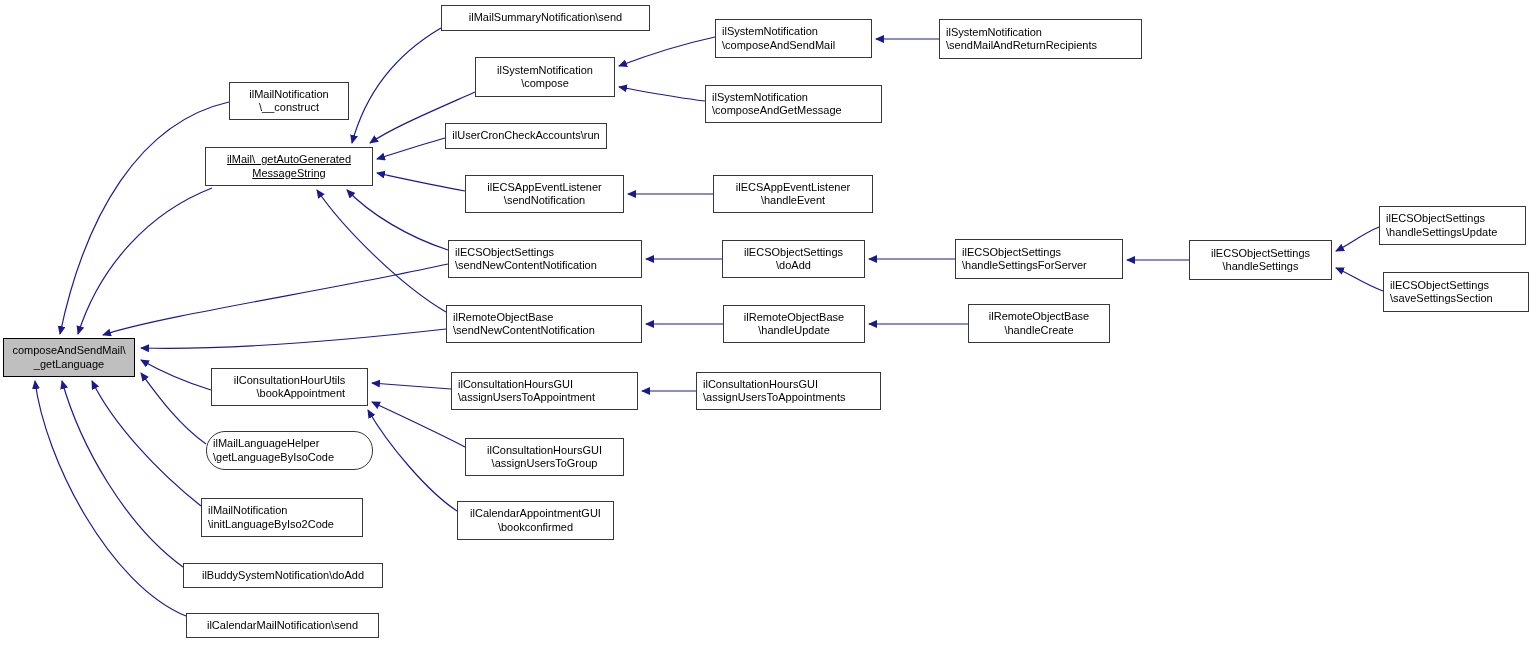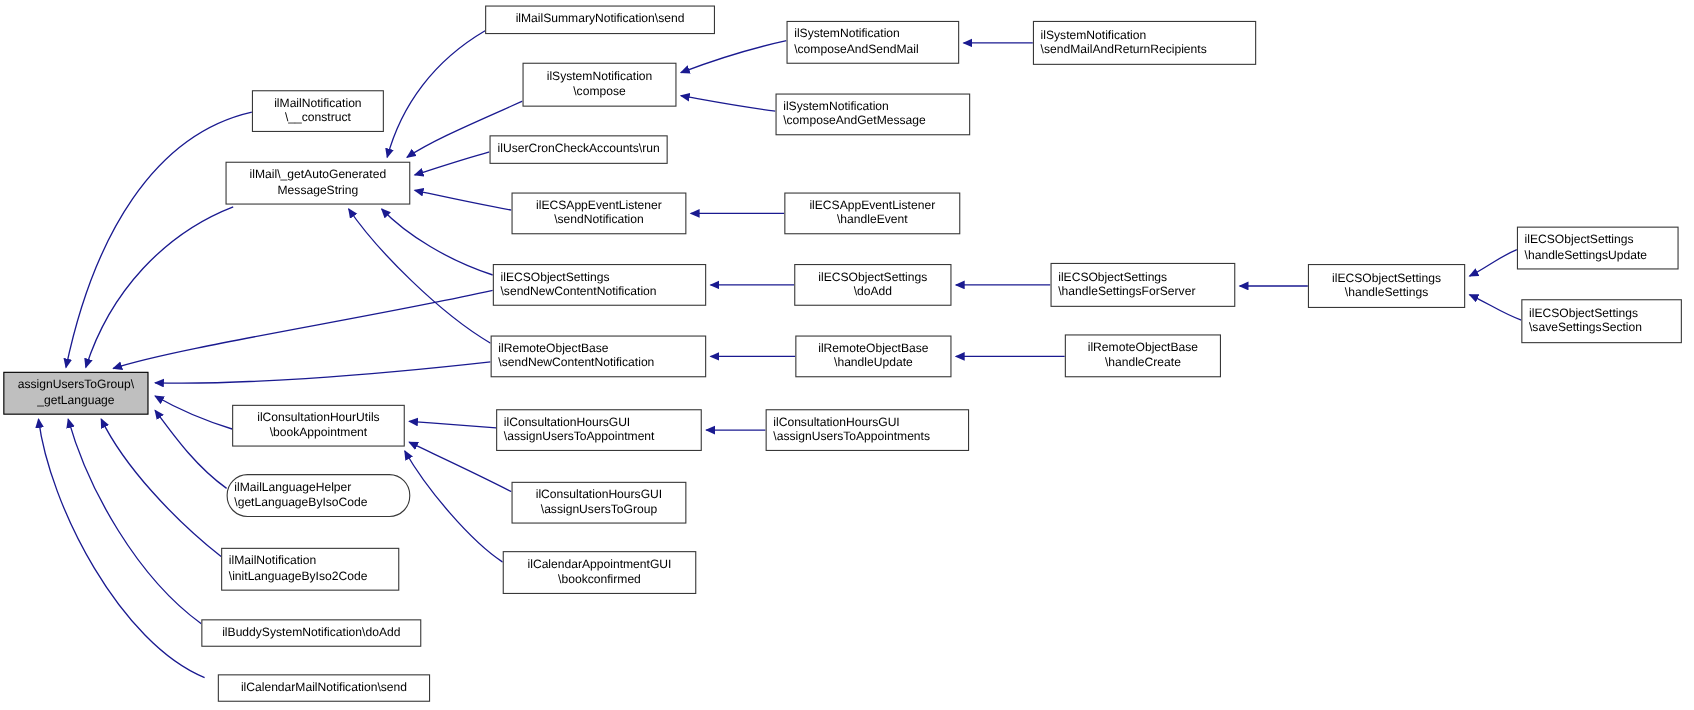--- a/index.html
+++ b/index.html
@@ -50,26 +50,26 @@
     <path class="edge" marker-end="url(#arrow)" d="M1379,227 C1362,234 1352,243 1336,251"></path>
     <path class="edge" marker-end="url(#arrow)" d="M1383,291 C1364,284 1352,275 1336,268"></path>
     <path class="edge" marker-end="url(#arrow)" d="M723,324 L646,324"></path>
     <path class="edge" marker-end="url(#arrow)" d="M968,324 L869,324"></path>
     <path class="edge" marker-end="url(#arrow)" d="M451,389 C423,387 398,385 372,383"></path>
     <path class="edge" marker-end="url(#arrow)" d="M465,447 C432,430 397,414 372,402"></path>
     <path class="edge" marker-end="url(#arrow)" d="M457,511 C428,492 388,445 368,410"></path>
     <path class="edge" marker-end="url(#arrow)" d="M696,391 L642,391"></path>
   </svg>
 
-  <div class="node root" style="left:3px;top:338px;width:132px;height:39px;">assignUsersToGroup\
+  <div class="node root" style="left:3px;top:338px;width:132px;height:39px;">composeAndSendMail\
 _getLanguage</div>
 
   <div class="node" style="left:229px;top:82px;width:120px;height:38px;">ilMailNotification
 \__construct</div>
-  <div class="node" style="left:205px;top:147px;width:168px;height:39px;">ilMail\_getAutoGenerated
+  <div class="node" style="left:205px;top:147px;width:168px;height:39px;text-decoration:underline;">ilMail\_getAutoGenerated
 MessageString</div>
   <div class="node" style="left:441px;top:5px;width:209px;height:26px;">ilMailSummaryNotification\send</div>
   <div class="node" style="left:475px;top:57px;width:140px;height:40px;">ilSystemNotification
 \compose</div>
   <div class="node" style="left:445px;top:123px;width:162px;height:26px;">ilUserCronCheckAccounts\run</div>
 
   <div class="node align-left" style="left:715px;top:19px;width:157px;height:39px;">ilSystemNotification
 \composeAndSendMail</div>
   <div class="node align-left" style="left:939px;top:19px;width:203px;height:40px;">ilSystemNotification
 \sendMailAndReturnRecipients</div>
@@ -94,31 +94,31 @@
   <div class="node align-left" style="left:1383px;top:272px;width:146px;height:40px;">ilECSObjectSettings
 \saveSettingsSection</div>
 
   <div class="node align-left" style="left:446px;top:305px;width:196px;height:38px;">ilRemoteObjectBase
 \sendNewContentNotification</div>
   <div class="node" style="left:723px;top:305px;width:142px;height:38px;">ilRemoteObjectBase
 \handleUpdate</div>
   <div class="node" style="left:968px;top:304px;width:142px;height:39px;">ilRemoteObjectBase
 \handleCreate</div>
 
-  <div class="node" style="left:211px;top:368px;width:157px;height:38px;">ilConsultationHourUtils
+  <div class="node" style="left:211px;top:368px;width:157px;height:38px;text-align:right;">ilConsultationHourUtils
 \bookAppointment</div>
   <div class="node align-left" style="left:451px;top:372px;width:187px;height:38px;">ilConsultationHoursGUI
 \assignUsersToAppointment</div>
   <div class="node align-left" style="left:696px;top:372px;width:185px;height:38px;">ilConsultationHoursGUI
 \assignUsersToAppointments</div>
   <div class="node" style="left:465px;top:438px;width:159px;height:38px;">ilConsultationHoursGUI
 \assignUsersToGroup</div>
 
   <div class="node align-left" style="left:206px;top:431px;width:167px;height:39px;border-radius:19px;">ilMailLanguageHelper
 \getLanguageByIsoCode</div>
   <div class="node align-left" style="left:201px;top:498px;width:162px;height:39px;">ilMailNotification
 \initLanguageByIso2Code</div>
-  <div class="node" style="left:457px;top:501px;width:176px;height:39px;text-align:center;">ilCalendarAppointmentGUI
+  <div class="node" style="left:457px;top:501px;width:157px;height:39px;text-align:center;">ilCalendarAppointmentGUI
 \bookconfirmed</div>
   <div class="node" style="left:183px;top:563px;width:200px;height:25px;">ilBuddySystemNotification\doAdd</div>
-  <div class="node" style="left:186px;top:613px;width:193px;height:25px;margin-left:12px;">ilCalendarMailNotification\send</div>
+  <div class="node" style="left:186px;top:613px;width:193px;height:25px;">ilCalendarMailNotification\send</div>
 
 </div>
 
 </body></html>

